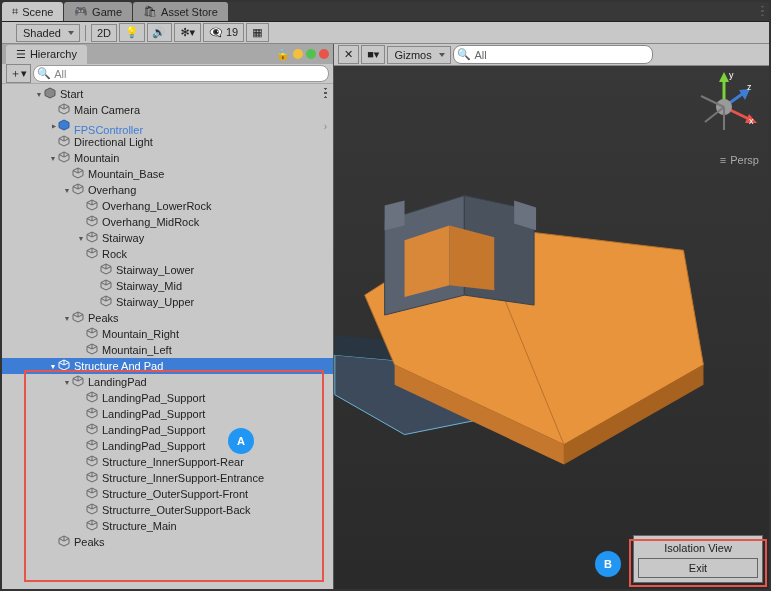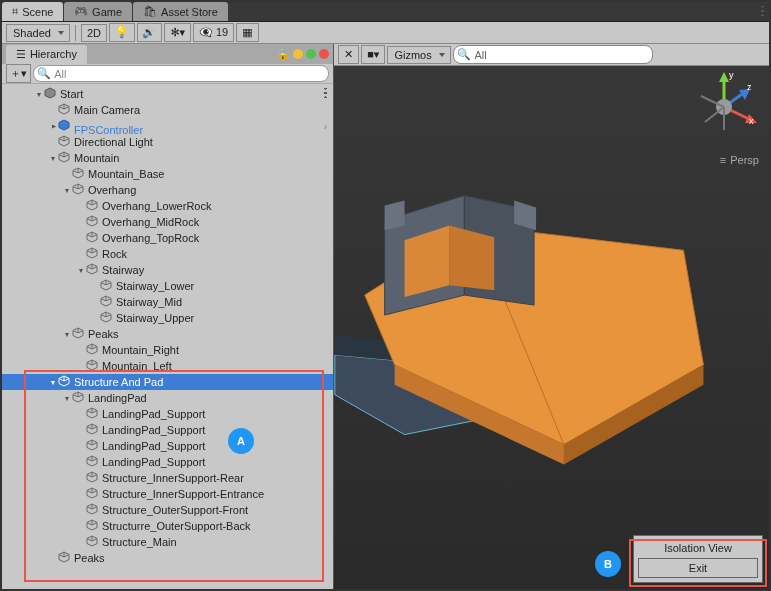--- a/index.html
+++ b/index.html
@@ -2,21 +2,21 @@
 <html><head>
 <meta charset="utf-8">
 <style>
 * { box-sizing: border-box; margin: 0; padding: 0; font-family: Arial, sans-serif; font-size: 11px; }
 body { background: #383838; width: 771px; height: 591px; overflow: hidden; border: 2px solid #333; }
 
 .toolbar-top { background: #383838; height: 20px; display: flex; align-items: center; border-bottom: 1px solid #222; }
 .tab { background: #c8c8c8; color: #222; padding: 3px 10px; margin-right: 1px; display: inline-flex; align-items: center; gap: 4px; border-top-left-radius: 3px; border-top-right-radius: 3px; }
 .tab.inactive { background: #999; }
 
-.toolbar-scene { background: #c8c8c8; height: 22px; display: flex; align-items: center; padding: 0 4px; gap: 2px; border-bottom: 1px solid #888; }
+.toolbar-scene { background: #c8c8c8; height: 22px; display: flex; align-items: center; padding: 0 14px; gap: 2px; border-bottom: 1px solid #888; }
 .dropdown { background: #c8c8c8; border: 1px solid #888; padding: 2px 18px 2px 6px; position: relative; color: #222; }
 .dropdown::after { content: ''; position: absolute; right: 5px; top: 50%; transform: translateY(-50%); border-left: 3px solid transparent; border-right: 3px solid transparent; border-top: 4px solid #555; }
 .tb-btn { background: #c8c8c8; border: 1px solid #888; padding: 2px 5px; color: #222; min-width: 20px; text-align: left; }
 .tb-divider { width: 1px; height: 16px; background: #888; margin: 0 3px; }
 .search-box { background: #fff; border: 1px solid #888; padding: 2px 4px; flex: 1; color: #666; border-radius: 8px; display: flex; align-items: center; gap: 3px; }
 
 .main-area { display: flex; height: calc(100% - 42px); }
 
 .hierarchy-panel { width: 332px; background: #c8c8c8; display: flex; flex-direction: column; border-right: 1px solid #555; }
 .hier-header { background: #a8a8a8; height: 20px; display: flex; align-items: center; padding: 0 4px; }
@@ -195,43 +195,34 @@
           <span style="width: 56px; display: inline-block;"></span>
           <span class="fold none"></span>
           <span class="obj-icon cube-icon" style="color: rgb(102, 102, 102);"><svg viewBox="0 0 12 12">
               <path d="M6 1 L11 3.5 L11 8.5 L6 11 L1 8.5 L1 3.5 Z M6 1 L6 6 M6 6 L11 3.5 M6 6 L1 3.5" fill="none" stroke="currentColor" stroke-width="1"></path>
             </svg></span>
           <span>Overhang_MidRock</span>
         </div>
         <div class="tree-row">
           <span class="vis-toggle"></span>
           <span style="width: 56px; display: inline-block;"></span>
-          <span class="fold none"></span>
-          <span class="obj-icon cube-icon" style="color: rgb(102, 102, 102);"><svg viewBox="0 0 12 12">
-              <path d="M6 1 L11 3.5 L11 8.5 L6 11 L1 8.5 L1 3.5 Z M6 1 L6 6 M6 6 L11 3.5 M6 6 L1 3.5" fill="none" stroke="currentColor" stroke-width="1"></path>
-            </svg></span>
-          <span>Overhang_TopRock</span>
+          <span class="fold"></span>
+          <span class="obj-icon cube-icon" style="color: rgb(102, 102, 102);"><svg viewBox="0 0 12 12">
+              <path d="M6 1 L11 3.5 L11 8.5 L6 11 L1 8.5 L1 3.5 Z M6 1 L6 6 M6 6 L11 3.5 M6 6 L1 3.5" fill="none" stroke="currentColor" stroke-width="1"></path>
+            </svg></span>
+          <span>Stairway</span>
         </div>
         <div class="tree-row">
           <span class="vis-toggle"></span>
           <span style="width: 56px; display: inline-block;"></span>
           <span class="fold none"></span>
           <span class="obj-icon cube-icon" style="color: rgb(102, 102, 102);"><svg viewBox="0 0 12 12">
               <path d="M6 1 L11 3.5 L11 8.5 L6 11 L1 8.5 L1 3.5 Z M6 1 L6 6 M6 6 L11 3.5 M6 6 L1 3.5" fill="none" stroke="currentColor" stroke-width="1"></path>
             </svg></span>
           <span>Rock</span>
-        </div>
-        <div class="tree-row">
-          <span class="vis-toggle"></span>
-          <span style="width: 56px; display: inline-block;"></span>
-          <span class="fold"></span>
-          <span class="obj-icon cube-icon" style="color: rgb(102, 102, 102);"><svg viewBox="0 0 12 12">
-              <path d="M6 1 L11 3.5 L11 8.5 L6 11 L1 8.5 L1 3.5 Z M6 1 L6 6 M6 6 L11 3.5 M6 6 L1 3.5" fill="none" stroke="currentColor" stroke-width="1"></path>
-            </svg></span>
-          <span>Stairway</span>
         </div>
         <div class="tree-row">
           <span class="vis-toggle"></span>
           <span style="width: 70px; display: inline-block;"></span>
           <span class="fold none"></span>
           <span class="obj-icon cube-icon" style="color: rgb(102, 102, 102);"><svg viewBox="0 0 12 12">
               <path d="M6 1 L11 3.5 L11 8.5 L6 11 L1 8.5 L1 3.5 Z M6 1 L6 6 M6 6 L11 3.5 M6 6 L1 3.5" fill="none" stroke="currentColor" stroke-width="1"></path>
             </svg></span>
           <span>Stairway_Lower</span>
         </div>

